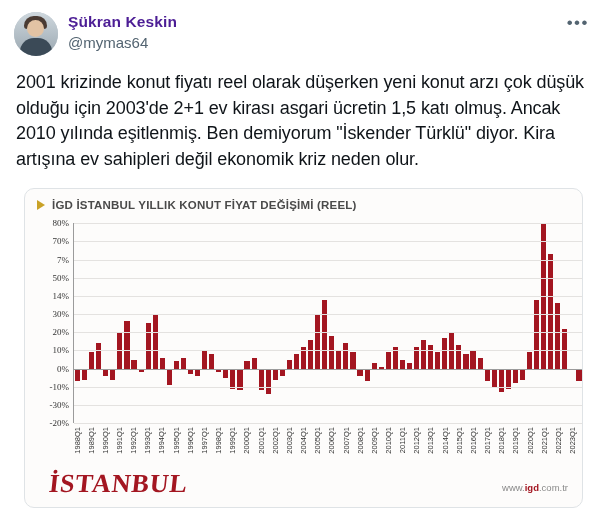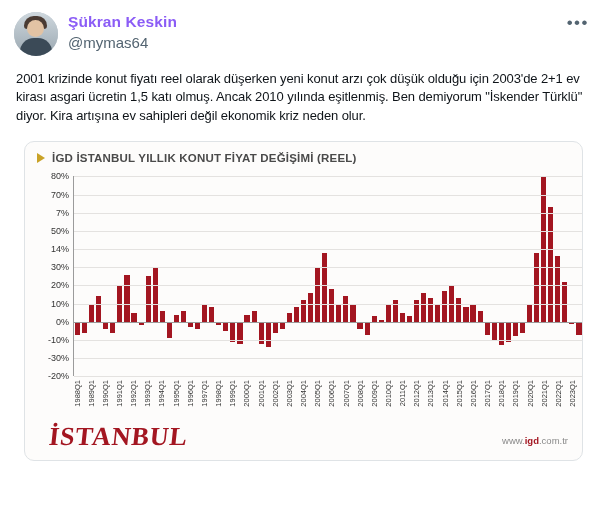--- a/index.html
+++ b/index.html
@@ -37,32 +37,32 @@
   .avatar .hair {
     position:absolute; left:10px; top:4px; width:23px; height:13px;
     border-radius:12px 12px 4px 4px; background:#4a3b33;
   }
   .avatar .body {
     position:absolute; left:6px; top:26px; width:32px; height:20px;
     border-radius:14px 14px 0 0; background:#3b4a57;
   }
   .names { flex: 1 1 auto; line-height: 1.2; padding-top: 1px; }
   .dispname {
-    font-size: 15.5px; font-weight: bold; color:#8b5cf6;
+    font-size: 15.5px; font-weight: bold; color:#4c1d95;
     letter-spacing: .1px;
   }
   .handle { font-size: 15px; color:#536471; margin-top: 2px; }
   .more {
     color:#536471; font-size: 17px; letter-spacing: 1.5px;
     padding: 2px 4px; cursor: pointer; line-height: 1;
     user-select:none;
   }
   .tweet-text {
     margin: 14px 2px 0 2px;
-    font-size: 13px;
+    font-size: 18px;
     line-height: 1.42;
     color:#0f1419;
     letter-spacing: -0.1px;
   }
   .card {
     margin: 16px 10px 0 10px;
     border: 1px solid #dfe3e6;
     border-radius: 10px;
     background: #fdfcfb;
     padding: 10px 12px 8px 12px;
@@ -83,21 +83,21 @@
     border-top: 5px solid transparent;
     border-bottom: 5px solid transparent;
   }
   .plot {
     position: absolute;
     left: 12px; top: 34px;
     width: 546px; height: 236px;
   }
   .ylabels {
     position:absolute; left:0; top:0; width:34px; height:200px;
-    font-size: 9px; color:#333; text-align:right;
+    font-size: 9px; color:#333; text-align:right;font-family:Liberation Serif, serif;
   }
   .ylabels div {
     position:absolute; right:2px; transform: translateY(-50%);
     white-space: nowrap;
   }
   .grid {
     position:absolute; left:36px; top:0; right:0; height:200px;
     border-left: 1px solid #9b9b9b;
   }
   .gl {

